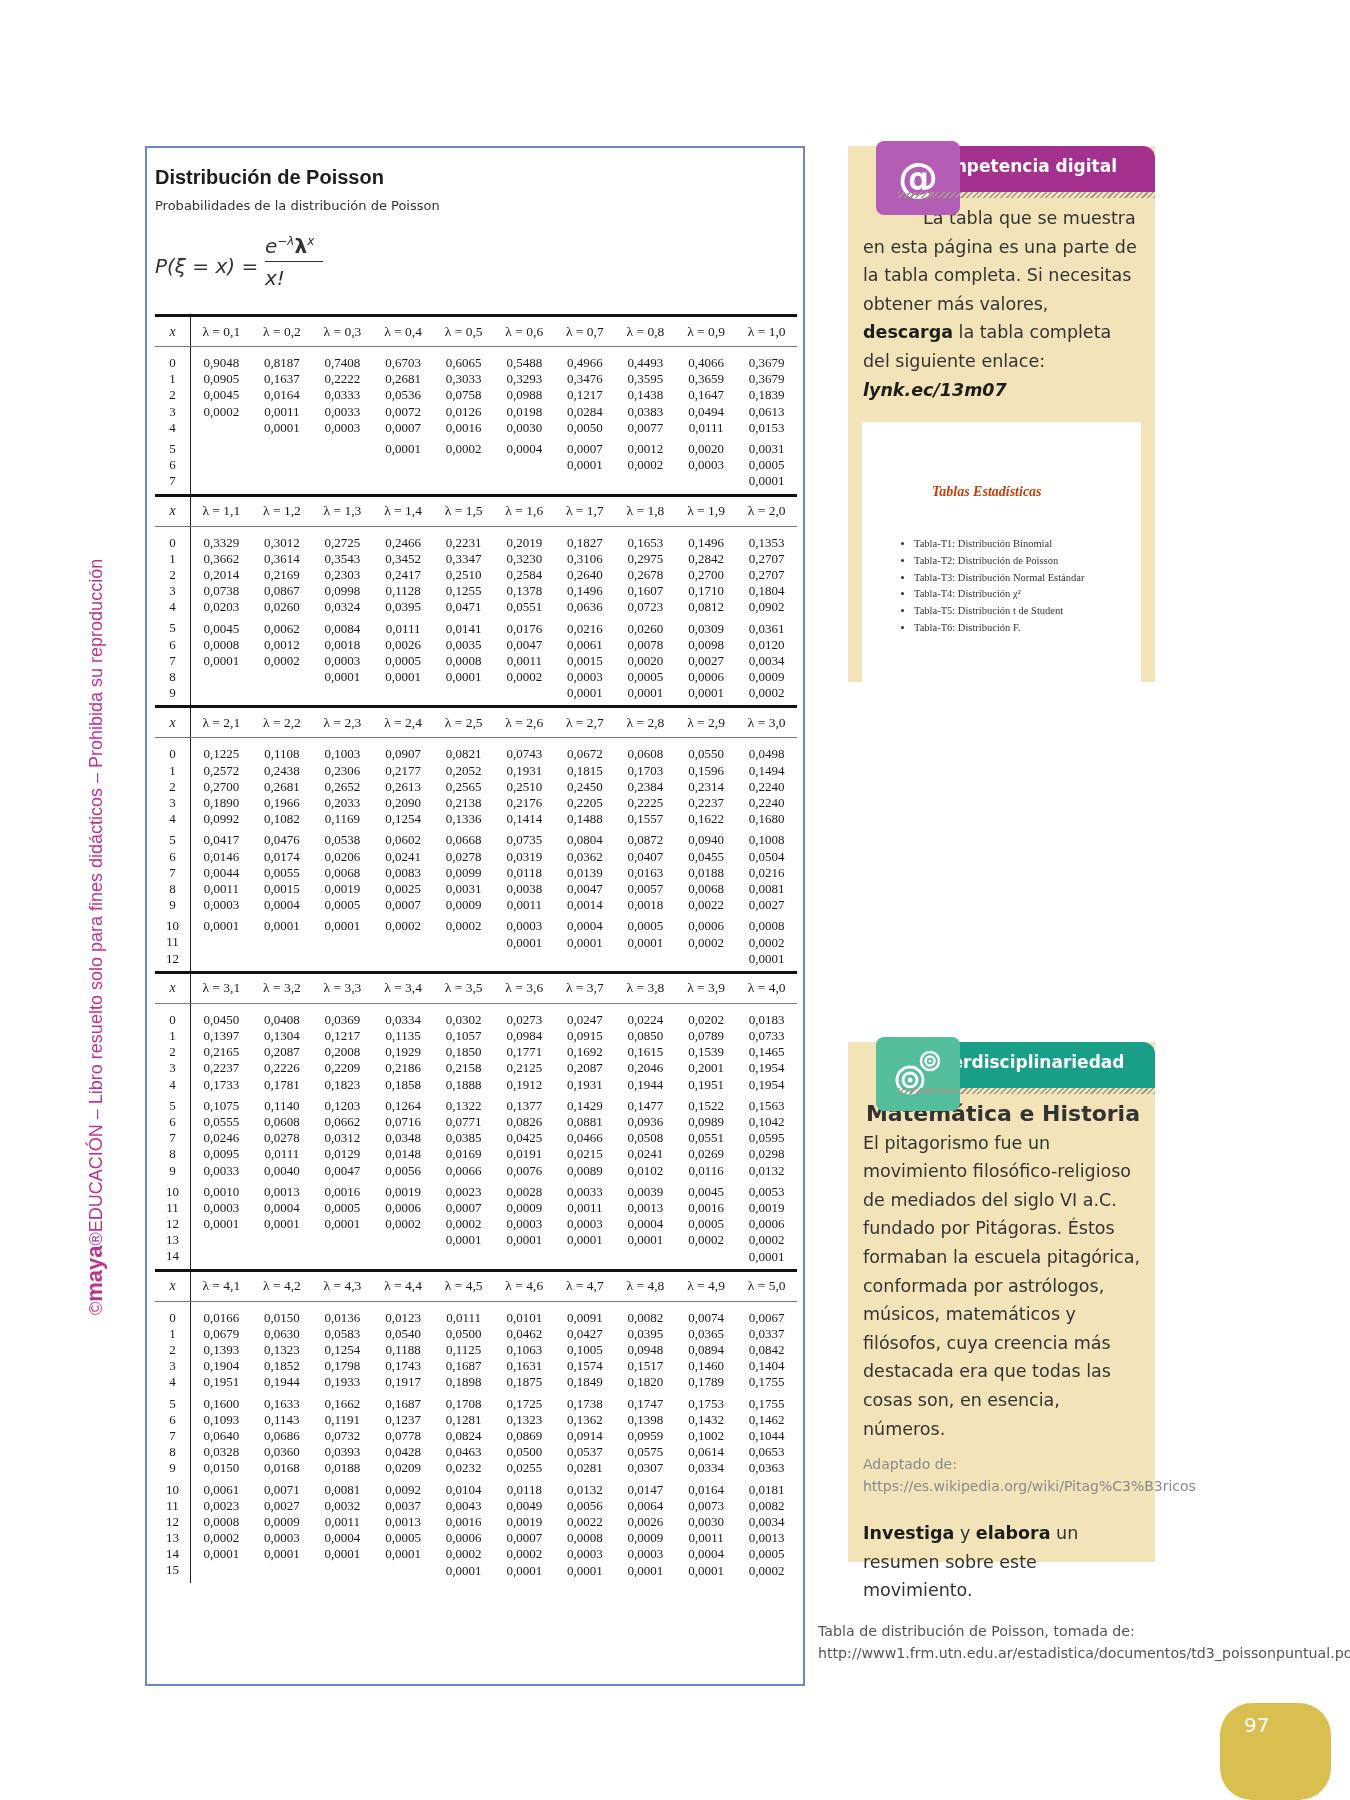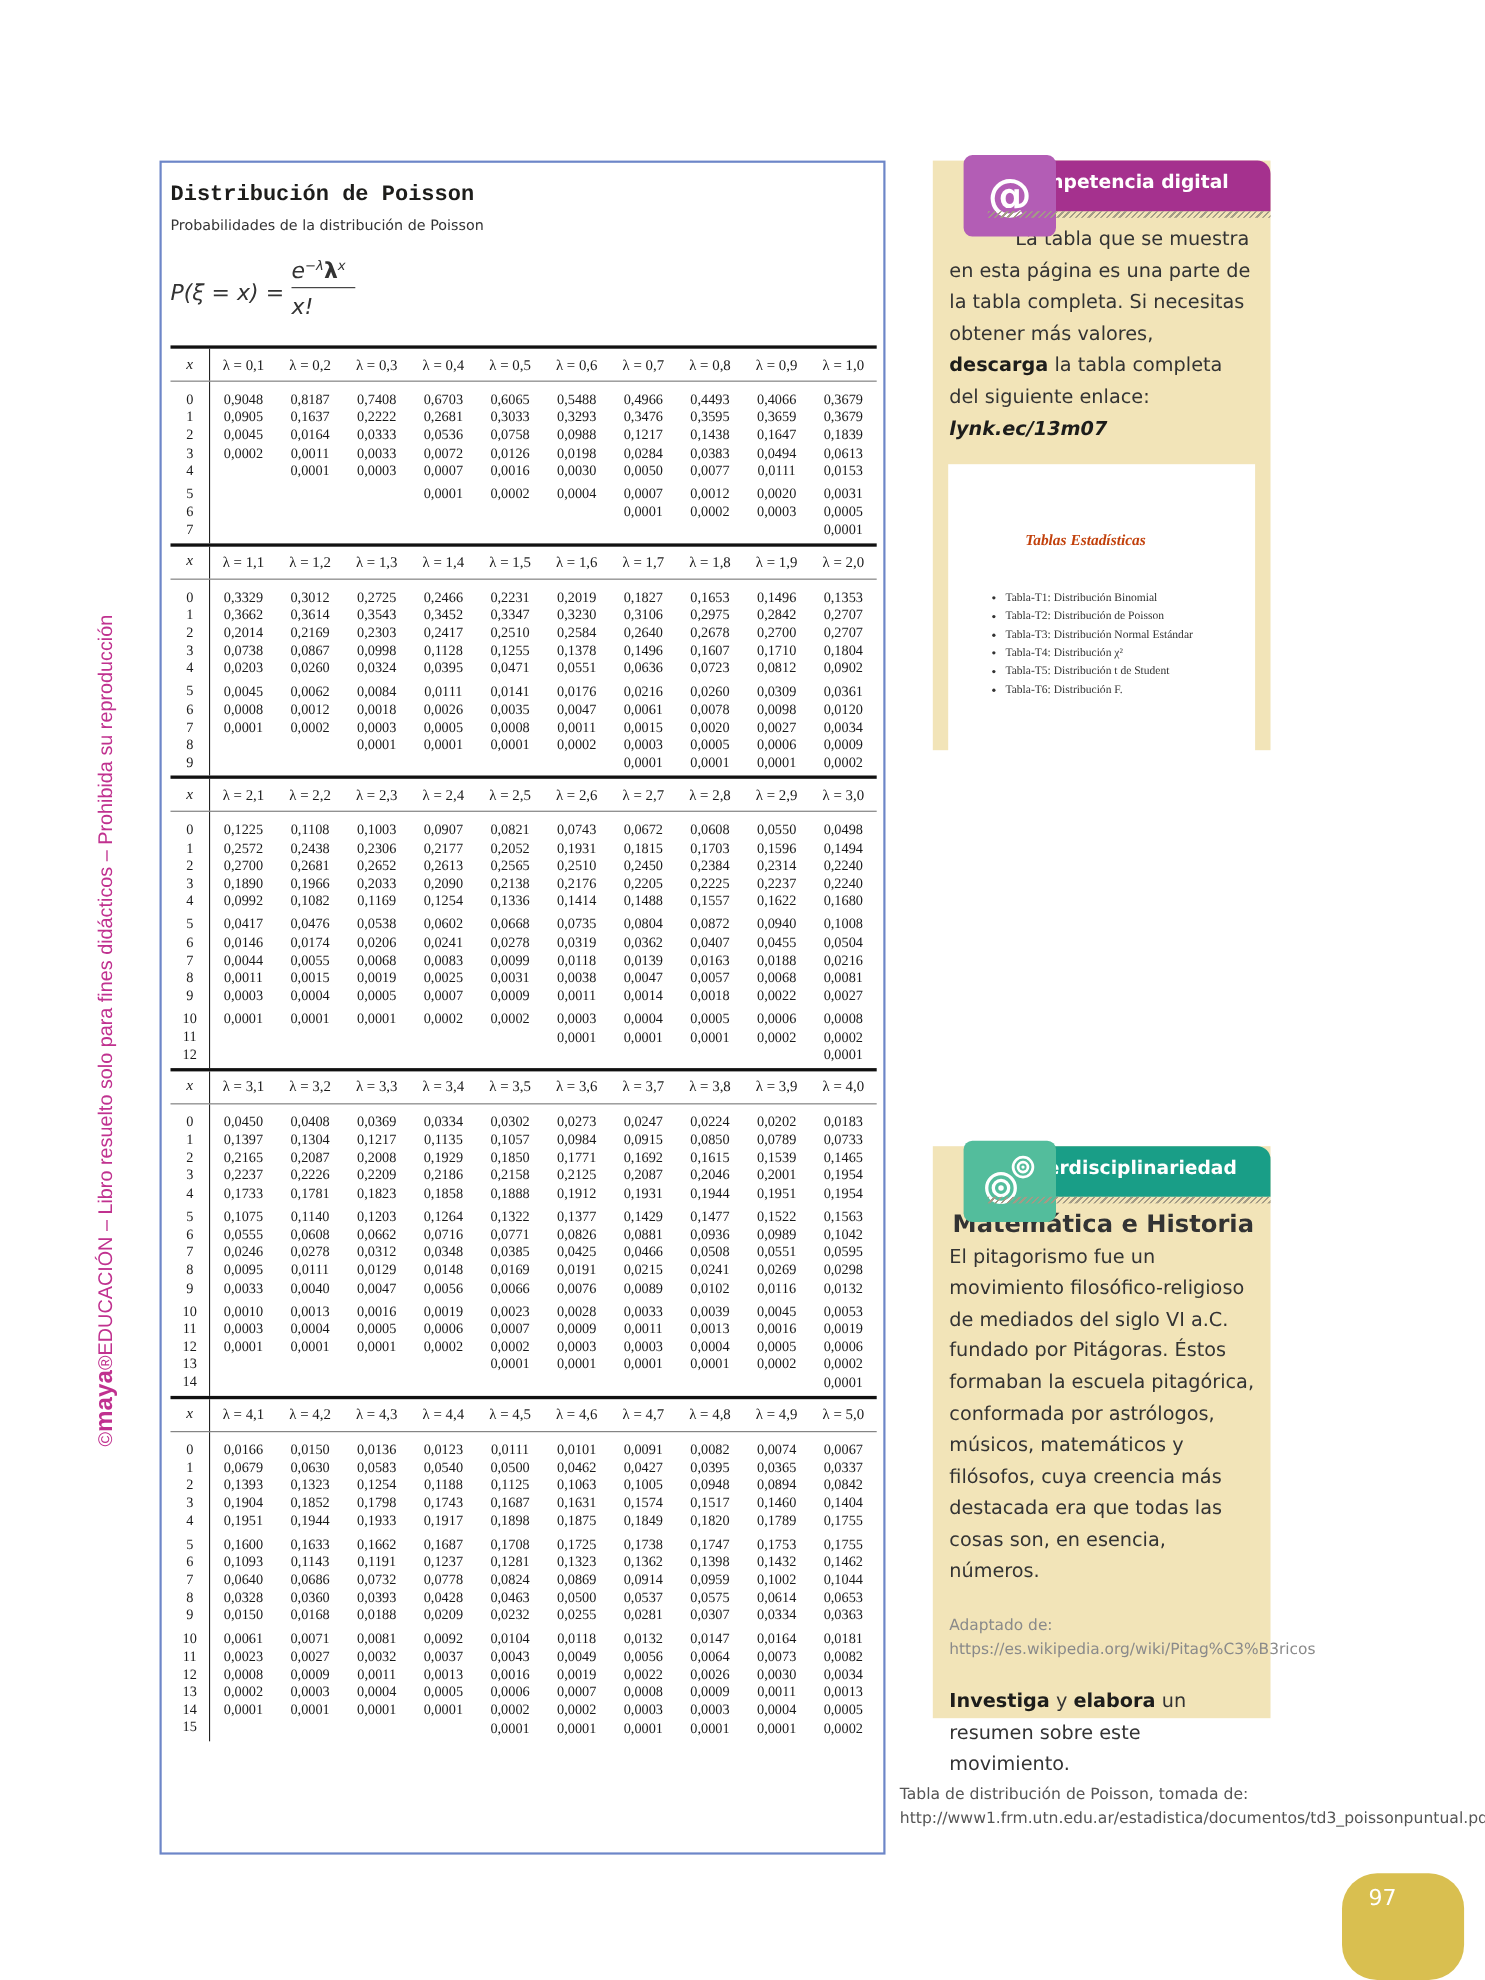--- a/index.html
+++ b/index.html
@@ -13,21 +13,21 @@
     white-space: nowrap; color: #c0318f;
     font-family: "Liberation Sans", sans-serif; font-size: 18px;
   }
   .side-note .brand { font-weight: bold; font-size: 22px; }
 
   
   .table-box {
     position: absolute; left: 145px; top: 146px; width: 660px; height: 1540px;
     border: 2px solid #6d86c8; background: #fff;
   }
-  .table-title { position: absolute; left: 8px; top: 18px; font-family: Liberation Mono, monospace; font-weight: bold; font-size: 20px; color: #1d1d1b; }
+  .table-title { position: absolute; left: 8px; top: 18px; font-family: Liberation Sans, sans-serif; font-weight: bold; font-size: 20px; color: #1d1d1b; }
   .table-subtitle { position: absolute; left: 8px; top: 50px; font-family: "DejaVu Sans", sans-serif; font-size: 13px; color: #333; }
   .formula { position: absolute; left: 8px; top: 86px; height: 70px; width: 300px; font-family: "DejaVu Sans", sans-serif; color: #333; }
   .formula .lhs { position: absolute; left: 0; top: 20px; font-size: 20px; font-style: italic; }
   .formula .frac { position: absolute; left: 110px; top: 0; width: 58px; text-align: left; }
   .formula .num { display: block; font-size: 20px; font-style: italic; border-bottom: 1.5px solid #333; padding-bottom: 3px; white-space: nowrap; }
   .formula .num sup { font-size: 12px; }
   .formula .den { display: block; font-size: 20px; font-style: italic; padding-top: 4px; }
 
   .ptable { position: absolute; left: 8px; top: 166px; width: 642px; font-family: "Liberation Serif", serif; color: #1a1a1a; }
   .block { border-top: 3px solid #111; }
@@ -58,21 +58,21 @@
   .digital .panel-head { background: #a5318e; }
   .digital .panel-badge { background: #b35db5; font-size: 40px; font-family: "DejaVu Sans", sans-serif; font-weight: bold; }
   .thumb { margin: 4px 14px 0 14px; background: #fff; height: 278px; position: relative; font-family: "Liberation Serif", serif; color: #333; }
   .thumb-title { position: absolute; left: 70px; top: 62px; font-style: italic; font-weight: bold; font-size: 14px; color: #c2410c; }
   .thumb-list { position: absolute; left: 52px; top: 114px; list-style: disc; font-size: 10.5px; line-height: 16.7px; color: #333; }
 
   .interd { top: 1042px; height: 520px; }
   .interd .panel-head { background: #199e87; }
   .interd .panel-badge { background: #53bd9c; }
   .interd .subhead { text-align: right; font-weight: bold; font-size: 22px; }
-  .interd .source { font-size: 14px; line-height: 22px; color: #8a8a8a; margin-top: 24px; margin-bottom: 22px; }
+  .interd .source { font-size: 14px; line-height: 22px; color: #8a8a8a; margin-top: 10px; margin-bottom: 22px; }
 
   .caption { position: absolute; left: 818px; top: 1620px; width: 340px; font-family: "DejaVu Sans", sans-serif; font-size: 14.2px; line-height: 22px; color: #555; }
 
   .page-num { position: absolute; left: 1220px; top: 1703px; width: 111px; height: 97px; background: #d9bf50; color: #fff; font-family: "DejaVu Sans", sans-serif; font-size: 20px; padding: 10px 0 0 24px; border-radius: 32px; }
 </style>
 </head>
 <body>
 
 <div class="side-note">
   <span>©</span><span class="brand">maya</span><span>®</span><span>EDUCACIÓN – Libro resuelto solo para fines didácticos – Prohibida su reproducción</span>

